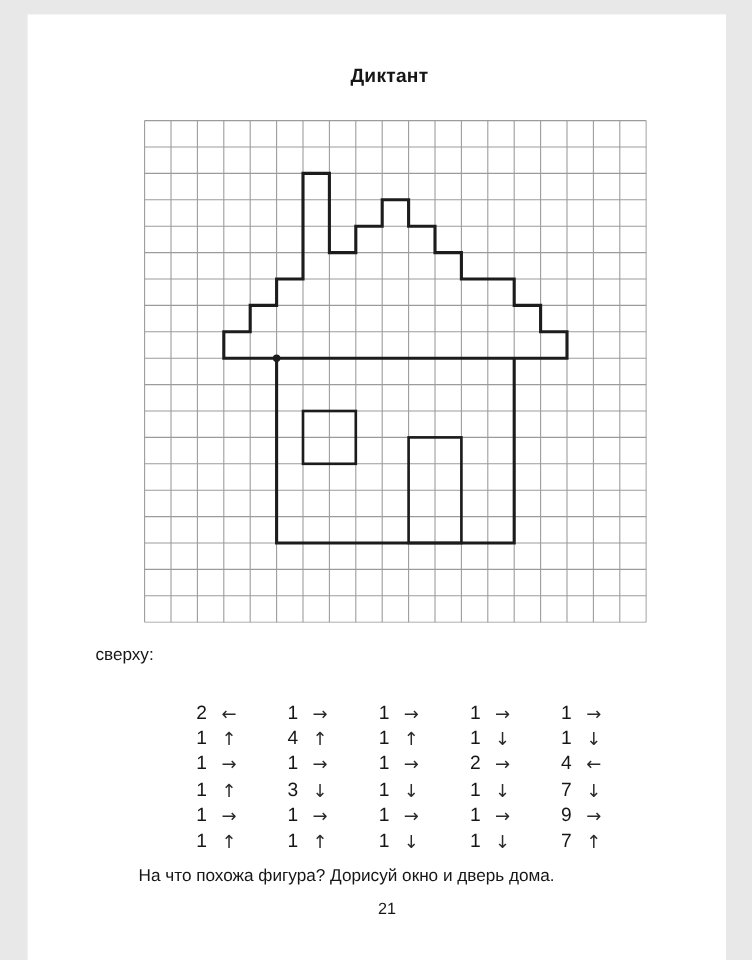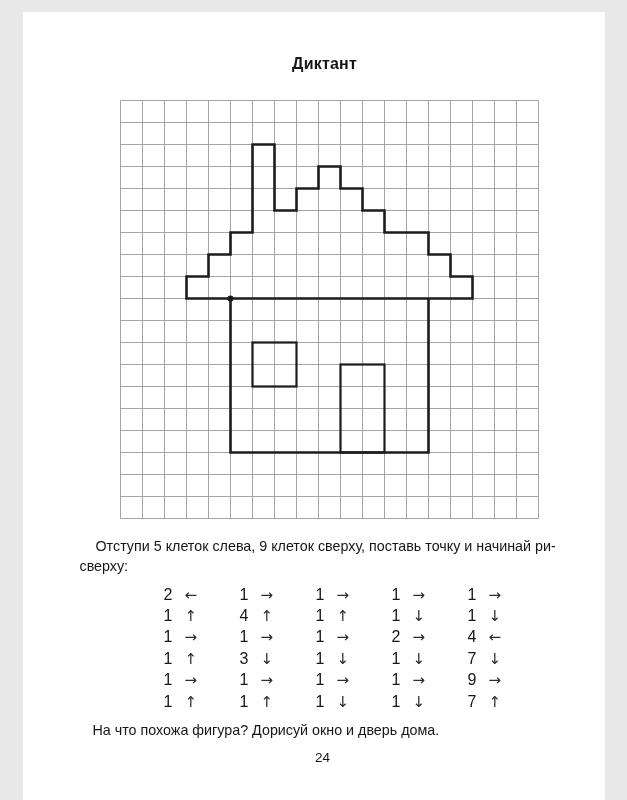--- a/index.html
+++ b/index.html
@@ -23,21 +23,21 @@
     font-size:16px;
   }
   .t-row{ display:flex; height:21.4px; align-items:center; }
   .pair{ width:76px; display:flex; align-items:center; flex:0 0 76px; }
   .pair .num{ width:20px; text-align:right; display:inline-block; }
   .pair .arr{
     margin-left:12px; font-size:15px; color:#2b2b2b;
     font-family:"DejaVu Sans","Liberation Sans",sans-serif;
   }
   .question{
-    position:absolute; left:70px; top:710px; width:500px; font-size:14.3px;
+    position:absolute; left:93px; top:710px; width:500px; font-size:14.3px;
   }
   .page-num{
     position:absolute; top:738px; left:0; width:600px;
     text-align:center; font-size:13.5px;
   }
 </style>
 </head>
 <body>
 
 <div class="page">
@@ -87,21 +87,20 @@
           <line x1="0.5" y1="396.5" x2="418.5" y2="396.5"></line>
           <line x1="0.5" y1="418.5" x2="418.5" y2="418.5"></line>
         </g>
         <polyline points="110.5,198.5 66.5,198.5 66.5,176.5 88.5,176.5 88.5,154.5 110.5,154.5 110.5,132.5 132.5,132.5 132.5,44.5 154.5,44.5 154.5,110.5 176.5,110.5 176.5,88.5 198.5,88.5 198.5,66.5 220.5,66.5 220.5,88.5 242.5,88.5 242.5,110.5 264.5,110.5 264.5,132.5 308.5,132.5 308.5,154.5 330.5,154.5 330.5,176.5 352.5,176.5 352.5,198.5 110.5,198.5 110.5,352.5 308.5,352.5 308.5,198.5" fill="none" stroke="#1c1c1c" stroke-width="2.6" stroke-linecap="square"></polyline>
         <rect x="132.5" y="242.5" width="44" height="44" fill="none" stroke="#1c1c1c" stroke-width="2.2"></rect>
         <rect x="220.5" y="264.5" width="44" height="88" fill="none" stroke="#1c1c1c" stroke-width="2.2"></rect>
         <circle cx="110.5" cy="198.5" r="3.1" fill="#1c1c1c"></circle>
       </svg></div>
 
   <div class="instruction">
-    <div class="l1">Отступи 5 клеток слева, 9 клеток сверху, поставь точку и начинай ри-</div>
     <div class="l2">сверху:</div>
   </div>
 
   <div class="dict-table">
       <div class="t-row">
         <span class="pair">
           <span class="num">2</span>
           <span class="arr">←</span>
         </span>
         <span class="pair">
@@ -228,15 +227,15 @@
         </span>
         <span class="pair">
           <span class="num">7</span>
           <span class="arr">↑</span>
         </span>
       </div>
     </div>
 
   <div class="question">На что похожа фигура? Дорисуй окно и дверь дома.</div>
 
-  <div class="page-num">24</div>
+  <div class="page-num">21</div>
 
 </div>
 
 </body></html>

